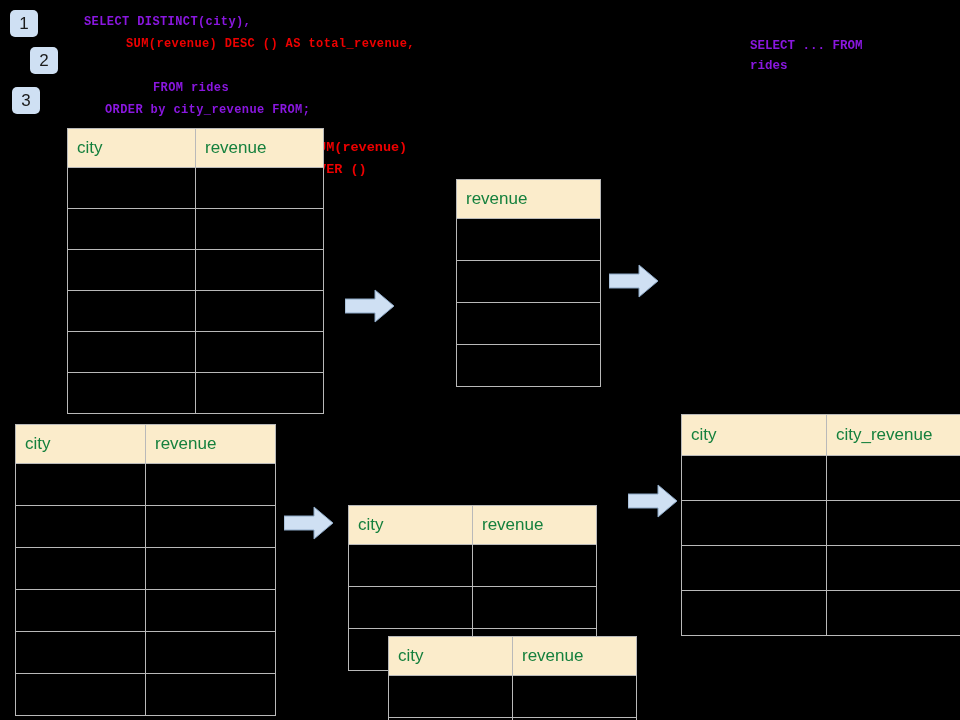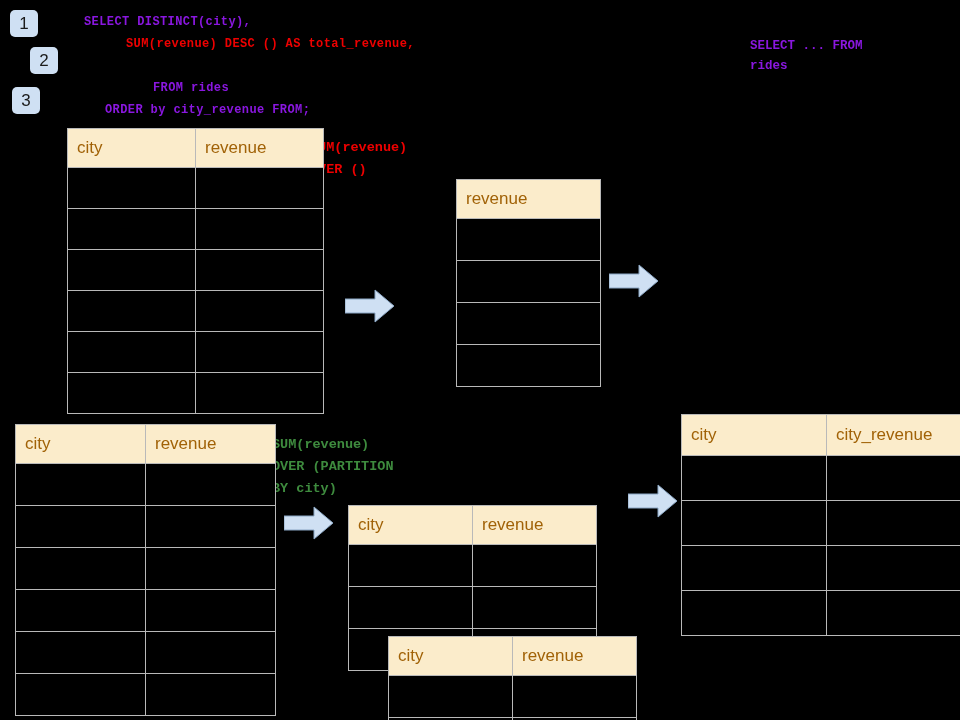--- a/index.html
+++ b/index.html
@@ -74,21 +74,21 @@
     table-layout: fixed;
     background: #000;
   }
   .tbl td, .tbl th {
     border: 1px solid #b9b9b9;
     padding: 0;
     margin: 0;
   }
   .tbl th {
     background: #fbeccb;
-    color: #a16207;
+    color: #15803d;
     font-family: "Liberation Sans", sans-serif;
     font-weight: 400;
     font-size: 17px;
     text-align: left;
     padding-left: 9px;
   }
   .tbl td {
     background: #000000;
   }
 
@@ -108,23 +108,20 @@
 
   <div class="sql sql-l1">SELECT DISTINCT(city),</div>
   <div class="sql sql-l2">SUM(revenue) DESC () AS total_revenue,</div>
   <div class="sql sql-l4">FROM rides</div>
   <div class="sql sql-l5">ORDER by city_revenue FROM;</div>
 
   <div class="anno anno-right">SELECT ... FROM
 rides</div>
   <div class="anno anno-red">SUM(revenue)
 OVER ()</div>
-  <div class="anno anno-green">SUM(revenue)
-OVER (PARTITION
-BY city)</div>
 
   <table class="tbl" style="left:67px; top:128px; width:236px;">
     <tbody>
         <tr>
       <th style="width:118px; height:38px;">city</th>
       <th style="width:118px; height:38px;">revenue</th>
     </tr>
     <tr>
           <td style="height:40px;"></td>
           <td></td>

